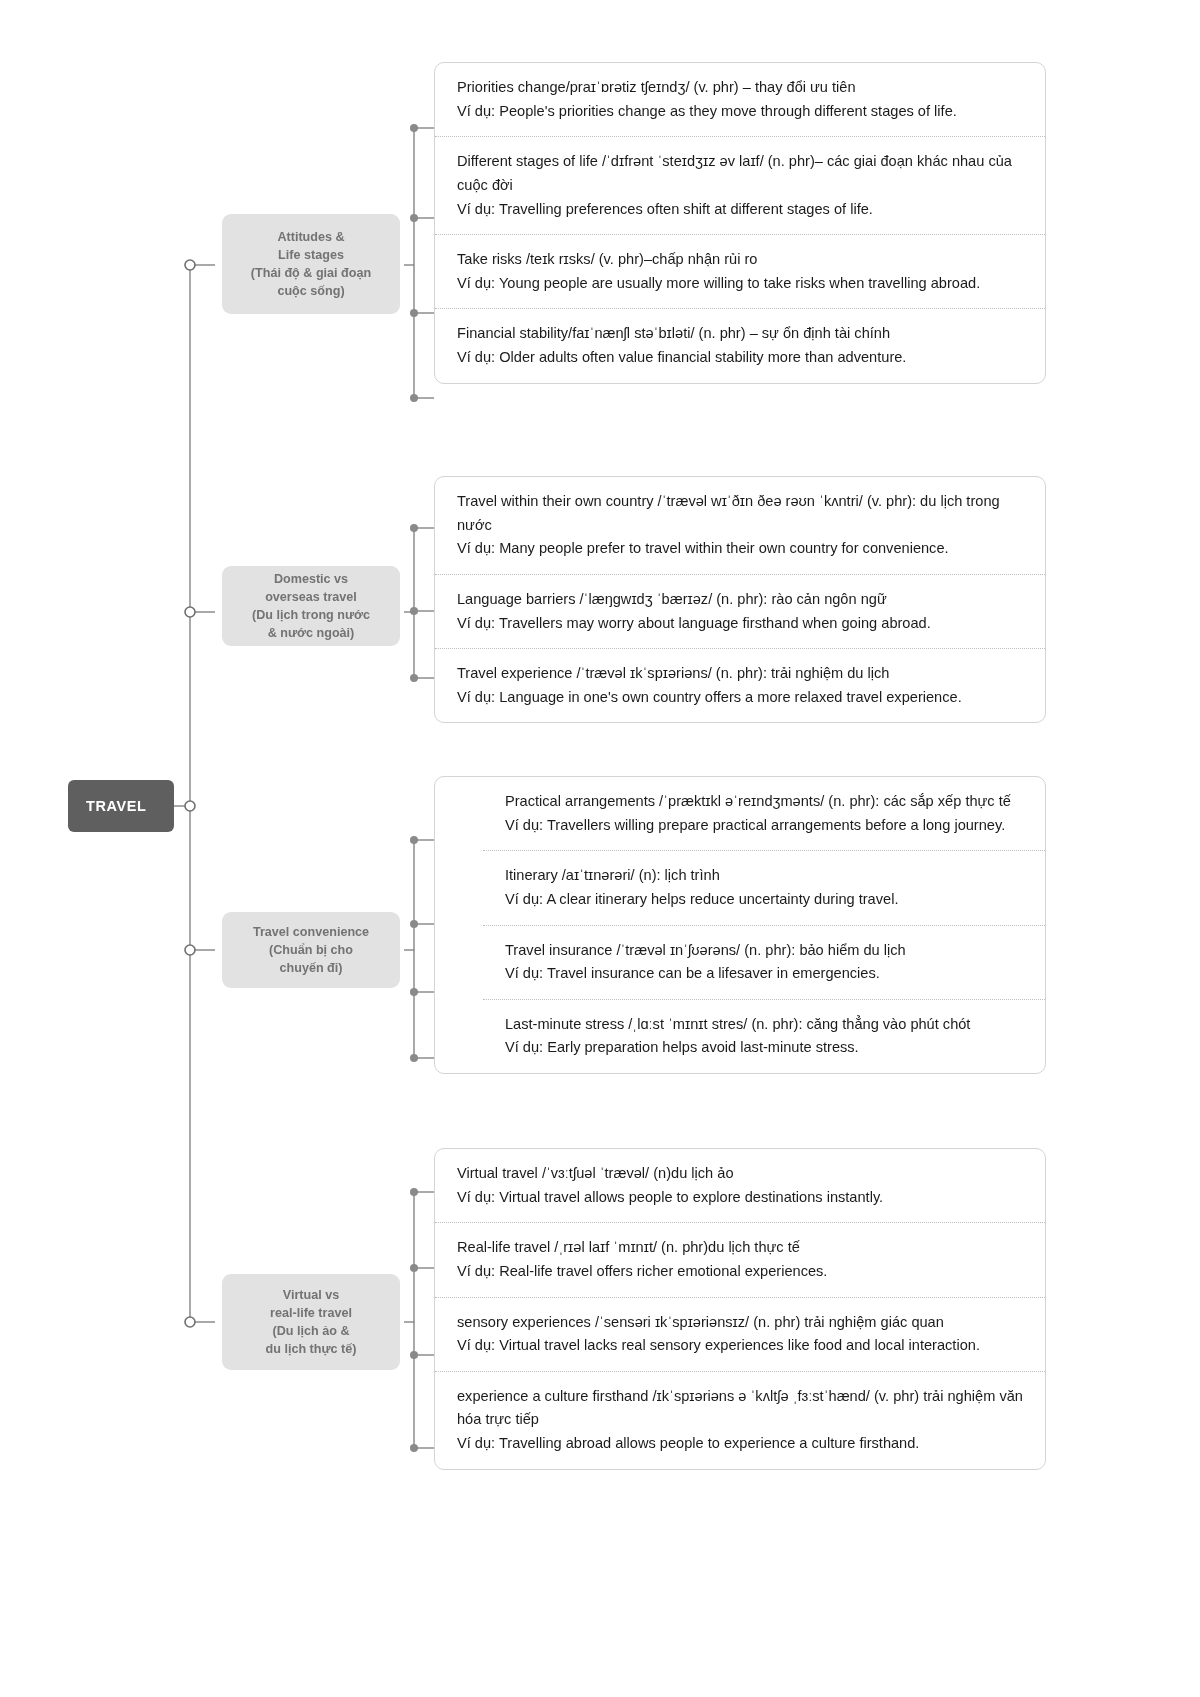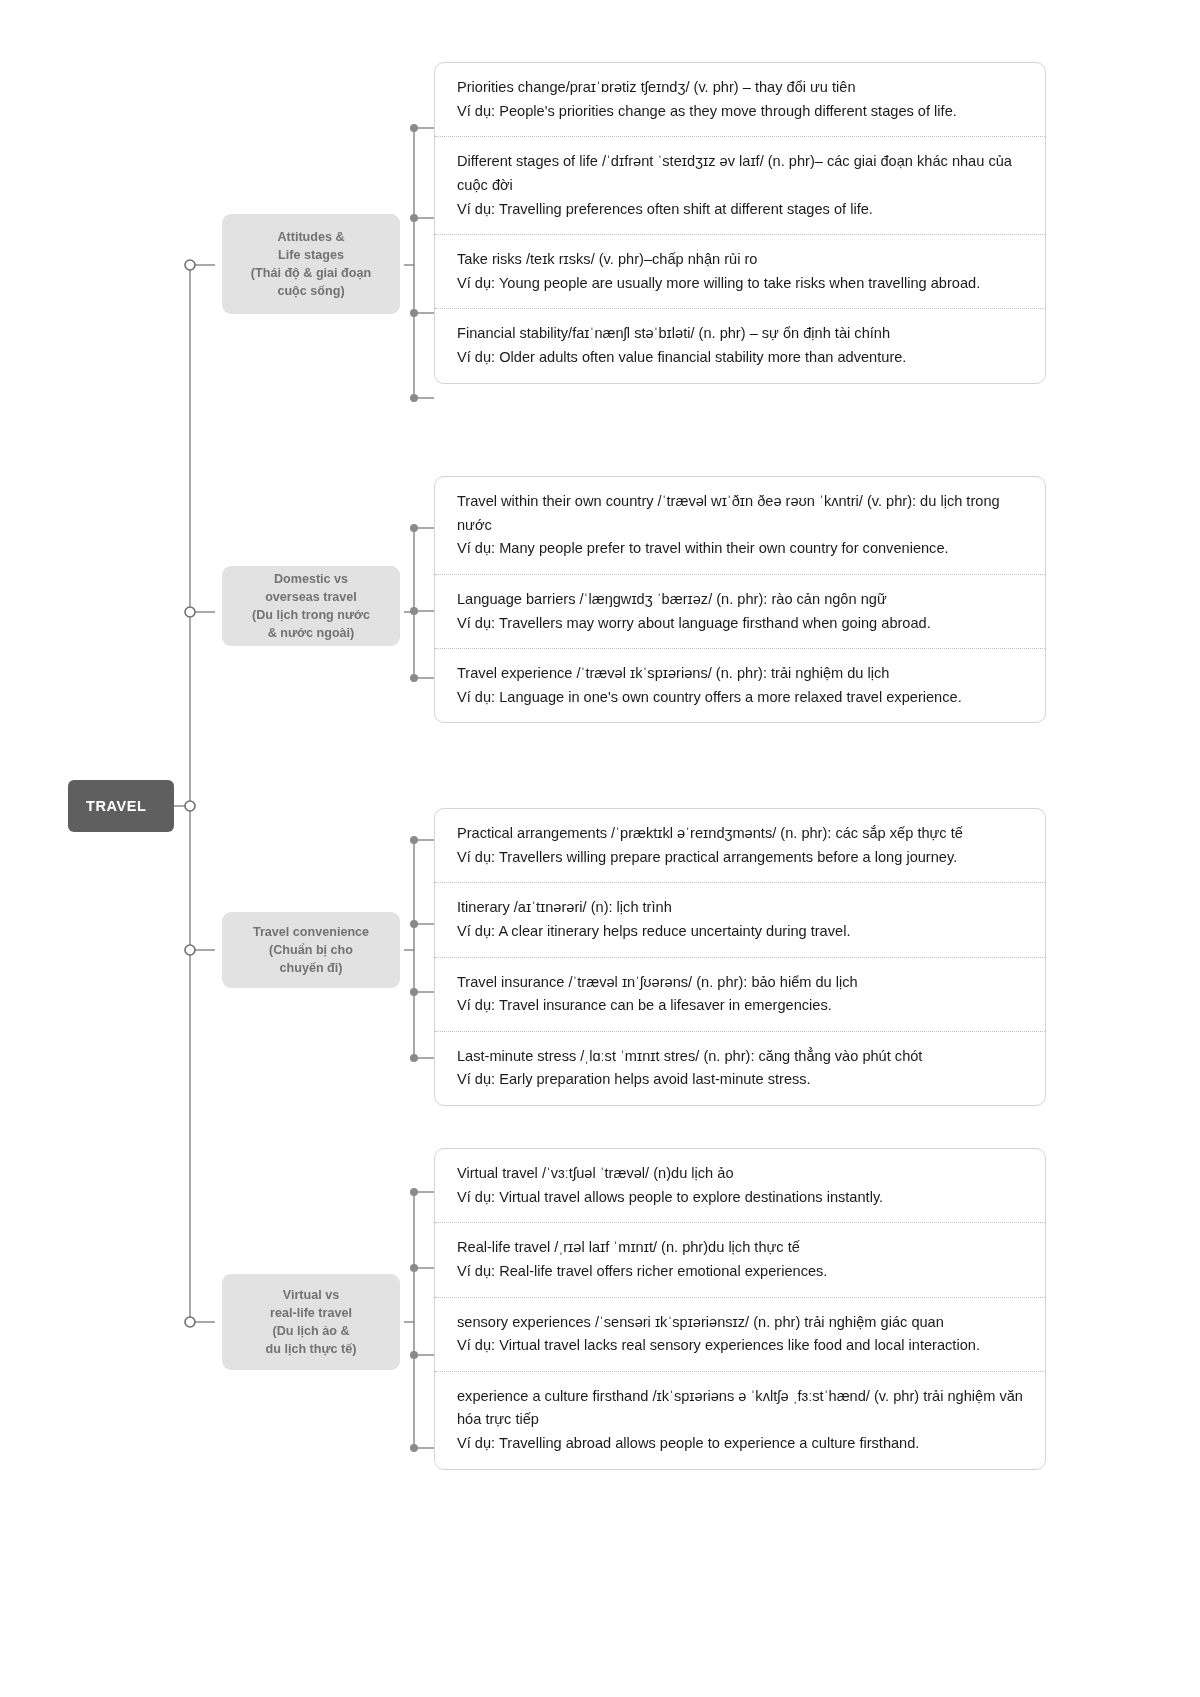--- a/index.html
+++ b/index.html
@@ -202,21 +202,21 @@
     <span class="ex">Ví dụ: Language in one's own country offers a more relaxed travel experience.</span>
   </div>
 </div>
 
 <div class="branch-node" style="left:222px; top:912px; height:76px;">
   <span class="ln">Travel convenience</span>
   <span class="ln">(Chuẩn bị cho</span>
   <span class="ln">chuyến đi)</span>
 </div>
 
-<div class="leaf-group" style="top:808px;">
+<div class="leaf-group" style="top:776px;padding-left:48px;">
   <div class="leaf justify">
     <span class="term">Practical arrangements  /ˈpræktɪkl əˈreɪndʒmənts/ (n. phr): các sắp xếp thực tế</span>
     <span class="ex">Ví dụ: Travellers willing prepare practical arrangements before a long journey.</span>
   </div>
   <div class="leaf">
     <span class="term">Itinerary  /aɪˈtɪnərəri/ (n): lịch trình</span>
     <span class="ex">Ví dụ: A clear itinerary helps reduce uncertainty during travel.</span>
   </div>
   <div class="leaf">
     <span class="term">Travel insurance /ˈtrævəl ɪnˈʃʊərəns/ (n. phr):  bảo hiểm du lịch</span>

